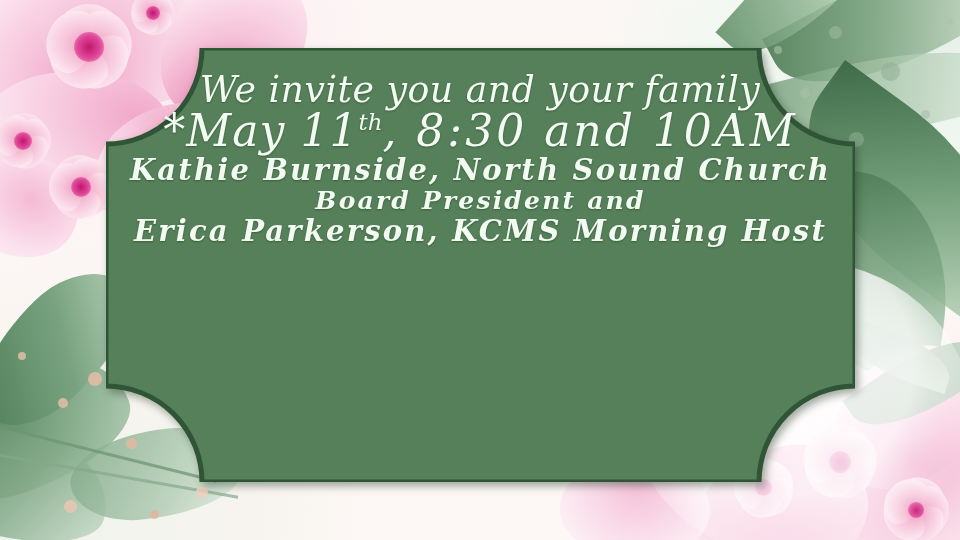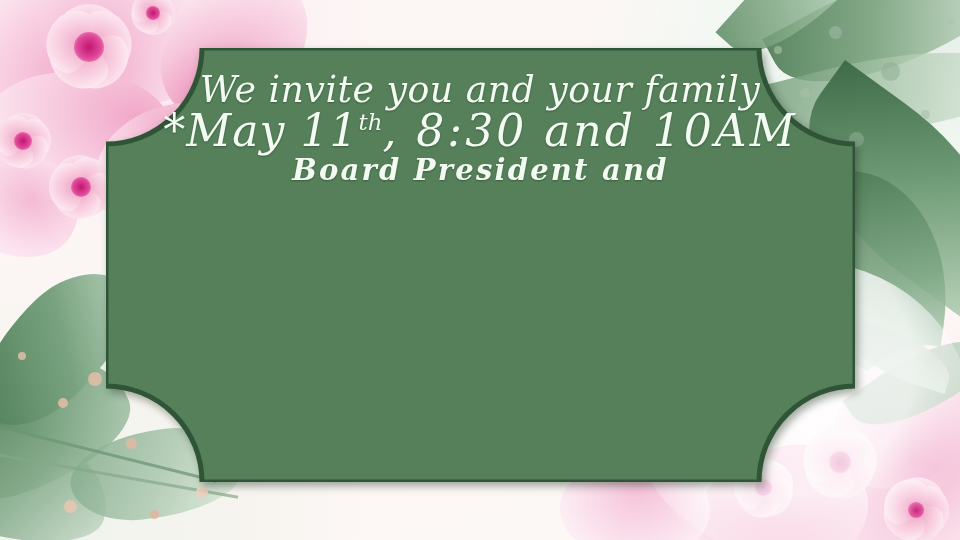--- a/index.html
+++ b/index.html
@@ -63,21 +63,21 @@
   .block{
     font-family:"DejaVu Serif", serif;
     font-style:italic;font-weight:700;
     color:#f2faf1;text-align:center;white-space:nowrap;
     letter-spacing:2.2px;
     text-shadow:0 1px 2px rgba(20,45,20,.42);
     line-height:1.14;
   }
   .s1{font-size:29px;margin-top:22px;}
   .s2{font-size:29px;}
-  .s3{font-size:29px;}
+  .s3{font-size:25px;}
   .s4{font-size:29px;}
 
   .foot{
     font-family:"DejaVu Serif", serif;
     font-style:italic;font-weight:700;
     color:#f3faf2;font-size:27px;letter-spacing:.6px;
     margin-top:26px;text-shadow:0 1px 2px rgba(20,45,20,.42);white-space:nowrap;
   }
 </style>
 </head>
@@ -232,18 +232,20 @@
                  L 96,434
                  A 96,96 0 0 0 0,338
                  Z" fill="#55805a" stroke="#2f5536" stroke-width="5"></path>
       </svg>
     </div>
 
     <div class="content">
       <div class="script l1">We invite you and your family</div>
       <div class="script l3"><span>*May 11</span><sup>th</sup><span class="sp">, 8:30 and 10AM</span></div>
 
+      <div class="block s2">Kathie Burnside, North Sound Church</div>
       <div class="block s3">Board President and</div>
+      <div class="block s4">Erica Parkerson, KCMS Morning Host</div>
 
     </div>
   </div>
 
 </div>
 
 </body></html>

